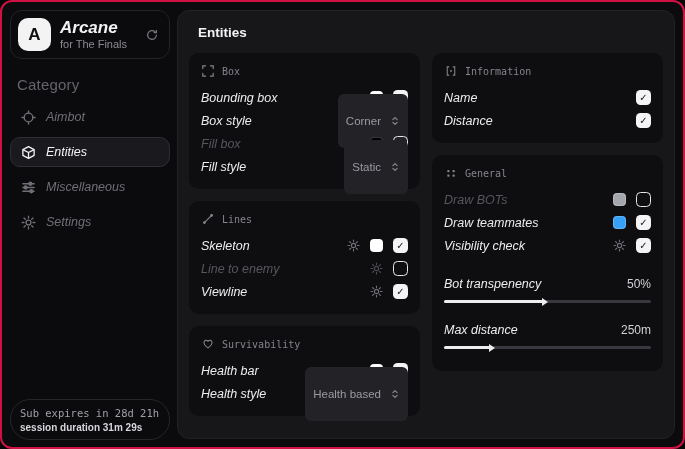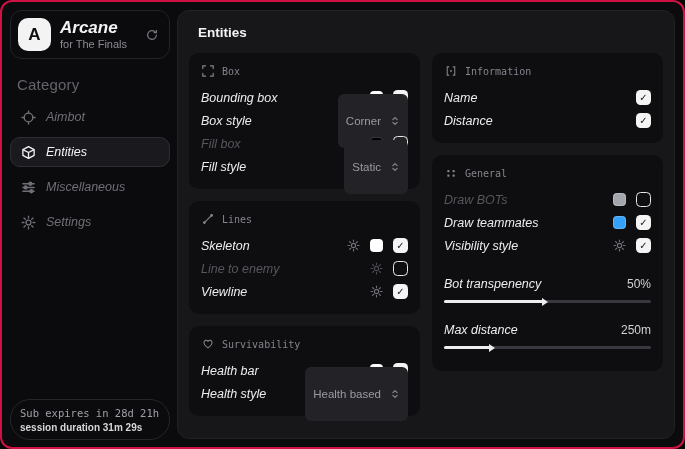--- a/index.html
+++ b/index.html
@@ -317,21 +317,21 @@
             </span>
           </div>
           <div class="row">
             <span class="row-label">Draw teammates</span>
             <span class="controls">
               <span class="swatch" style="background: rgb(55, 161, 248);"></span>
               <span class="checkbox checked"></span>
             </span>
           </div>
           <div class="row">
-            <span class="row-label">Visibility style</span>
+            <span class="row-label">Visibility check</span>
             <span class="controls">
               <span class="gear">
                 <svg width="13" height="13" viewBox="0 0 16 16" fill="none" stroke="currentColor" stroke-width="1.4" stroke-linecap="round">
                   <circle cx="8" cy="8" r="2.6"></circle>
                   <path d="M8 1.2v2M8 12.8v2M1.2 8h2M12.8 8h2M3.2 3.2l1.4 1.4M11.4 11.4l1.4 1.4M12.8 3.2l-1.4 1.4M4.6 11.4l-1.4 1.4"></path>
                 </svg>
               </span>
               <span class="checkbox checked"></span>
             </span>
           </div>

